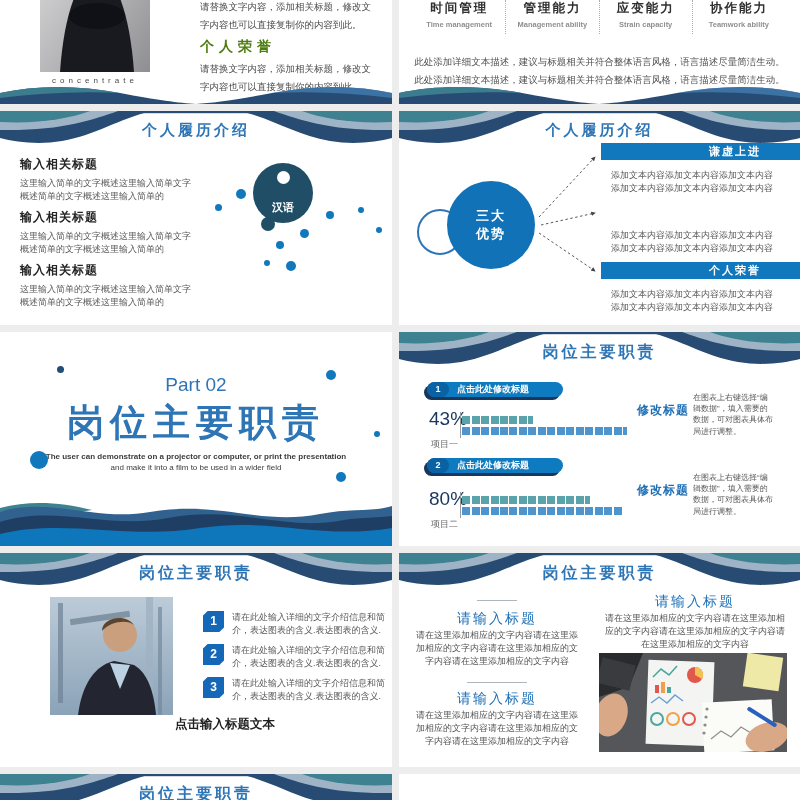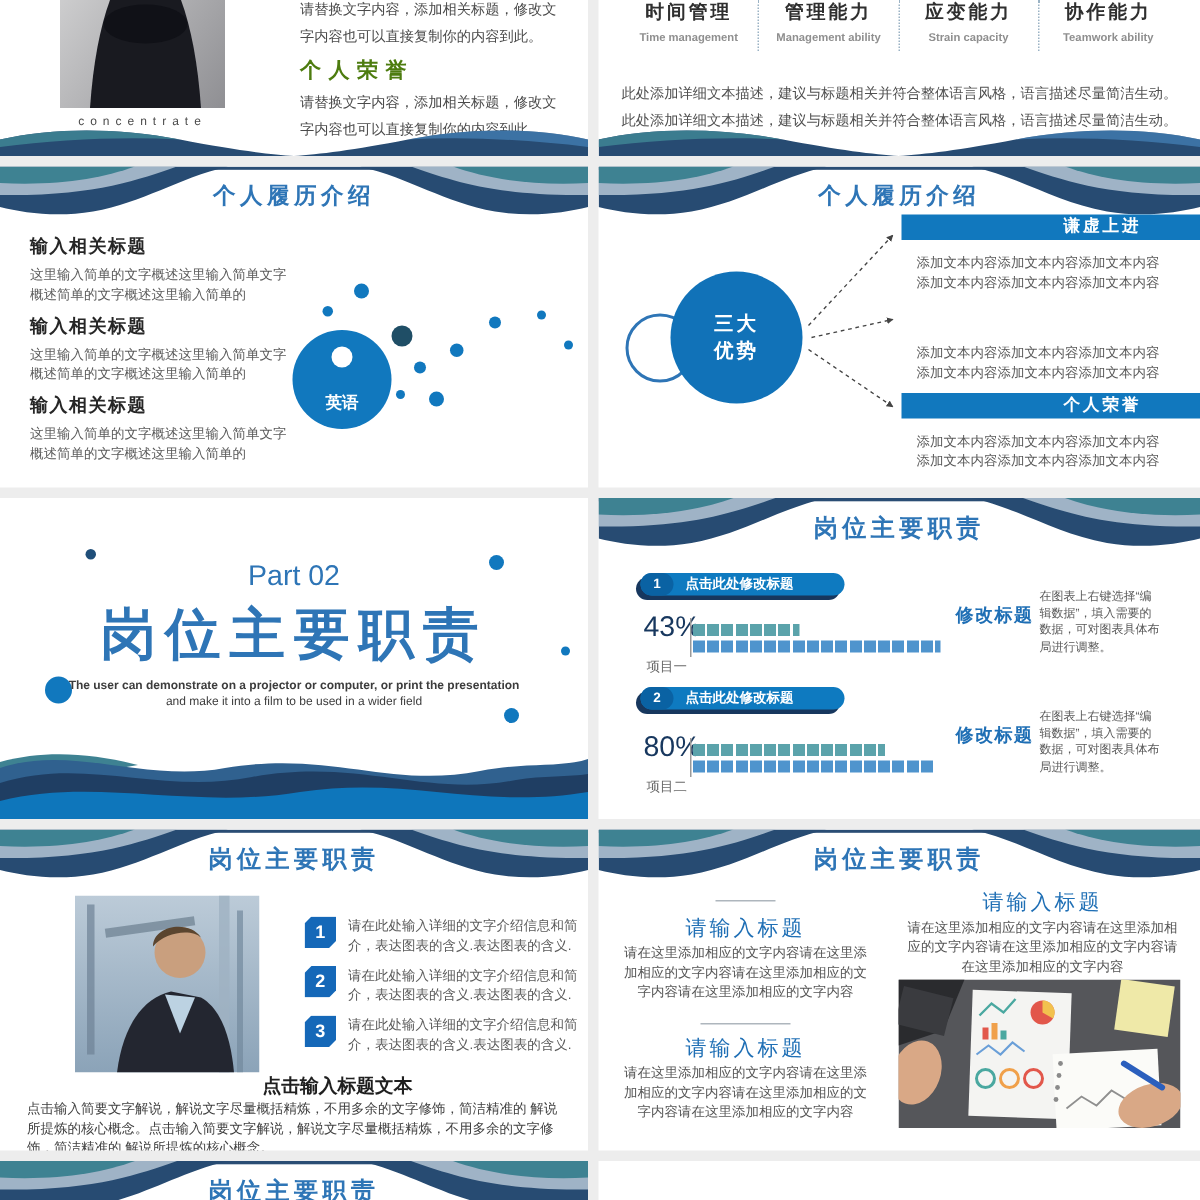--- a/index.html
+++ b/index.html
@@ -136,24 +136,24 @@
     </div>
     <div class="abs" style="left:20px;top:98px;width:172px;">
       <div class="blk-head">输入相关标题</div>
       <div class="body-txt" style="margin-top:4px;">这里输入简单的文字概述这里输入简单文字概述简单的文字概述这里输入简单的</div>
     </div>
     <div class="abs" style="left:20px;top:151px;width:172px;">
       <div class="blk-head">输入相关标题</div>
       <div class="body-txt" style="margin-top:4px;">这里输入简单的文字概述这里输入简单文字概述简单的文字概述这里输入简单的</div>
     </div>
 
+    <div class="bubble" style="left:253px;top:52px;width:60px;height:60px;background:#1f4e66;font-size:11px;padding-bottom:8px;box-sizing:border-box;">
+      <span>汉语</span>
+      </div>
     <div class="dot" style="left:277px;top:60px;width:13px;height:13px;background:#fff;"></div>
-    <div class="bubble" style="left:195px;top:109px;width:66px;height:66px;background:#1178be;font-size:11px;padding-bottom:10px;box-sizing:border-box;">
-      <span>英语</span>
-      </div>
     <div class="dot" style="left:221px;top:120px;width:14px;height:14px;background:#fff;"></div>
     <div class="dot" style="left:333px;top:114px;width:12px;height:12px;background:#fff;"></div>
 
     <div class="dot" style="left:261px;top:106px;width:14px;height:14px;background:#1f4e66;"></div>
     <div class="dot" style="left:236px;top:78px;width:10px;height:10px;background:#1178be;"></div>
     <div class="dot" style="left:215px;top:93px;width:7px;height:7px;background:#1178be;"></div>
     <div class="dot" style="left:300px;top:118px;width:9px;height:9px;background:#1178be;"></div>
     <div class="dot" style="left:326px;top:100px;width:8px;height:8px;background:#1178be;"></div>
     <div class="dot" style="left:358px;top:96px;width:6px;height:6px;background:#1178be;"></div>
     <div class="dot" style="left:276px;top:130px;width:8px;height:8px;background:#1178be;"></div>
@@ -301,21 +301,20 @@
     </div>
 
     <div class="numsq" style="top:58px;">1</div>
     <div class="item-txt body-txt" style="top:58px;">请在此处输入详细的文字介绍信息和简介，表达图表的含义.表达图表的含义.</div>
     <div class="numsq" style="top:91px;">2</div>
     <div class="item-txt body-txt" style="top:91px;">请在此处输入详细的文字介绍信息和简介，表达图表的含义.表达图表的含义.</div>
     <div class="numsq" style="top:124px;">3</div>
     <div class="item-txt body-txt" style="top:124px;">请在此处输入详细的文字介绍信息和简介，表达图表的含义.表达图表的含义.</div>
 
     <div class="abs" style="left:0;top:163px;width:100%;text-align:center;font-size:12.5px;font-weight:bold;color:#1f1f1f;padding-left:29px;">点击输入标题文本</div>
-    <div class="abs body-txt" style="left:18px;top:180px;width:358px;color:#3f3f3f;">点击输入简要文字解说，解说文字尽量概括精炼，不用多余的文字修饰，简洁精准的 解说所提炼的核心概念。点击输入简要文字解说，解说文字尽量概括精炼，不用多余的文字修饰，简洁精准的 解说所提炼的核心概念。</div>
   </div>
 
   <div class="slide">
     <svg class="abs" style="left:0;top:0;" width="401" height="40" viewBox="0 0 401 40">
       <rect width="401" height="2.2" fill="#2a4d74"></rect>
       <g>
         <path d="M0,0 L152,0 C118,8 96,24 62,30 C38,34 16,31 0,27 Z" fill="#274b72"></path>
         <path d="M0,0 L118,0 C92,9 62,20 0,19 Z" fill="#9fb3c6"></path>
         <path d="M0,0 L90,0 C68,8 38,13 0,11 Z" fill="#3e8292"></path>
       </g>

